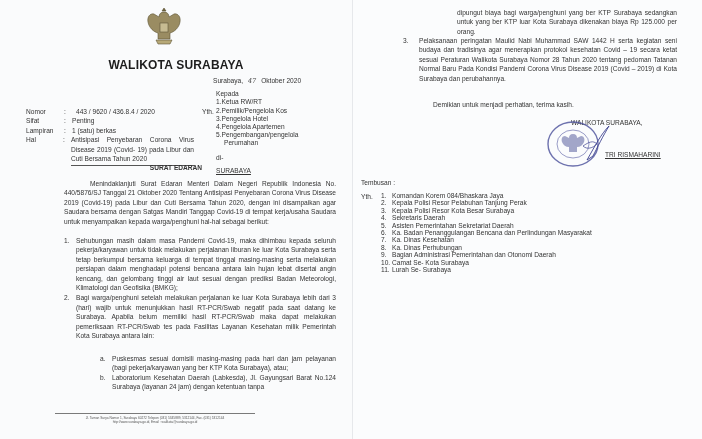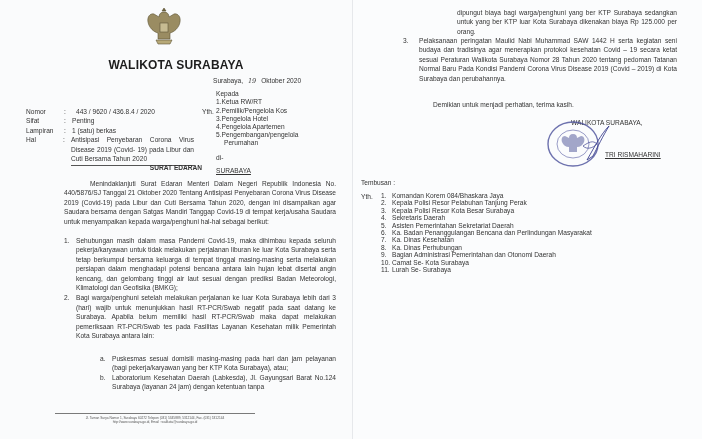--- a/index.html
+++ b/index.html
@@ -35,21 +35,21 @@
       <rect x="18" y="15" width="8" height="9" fill="#c7bb92"></rect>
       <path d="M14 32 L30 32 L28 36 L16 36 Z" fill="#b7a978"></path>
       <path d="M22 0 L24 3 L20 3 Z" fill="#6e6440"></path>
     </g>
   </svg>
 
   <div class="abs title">WALIKOTA SURABAYA</div>
 
   <div class="abs t" style="left:213px; top:76px;">
     <span>Surabaya,</span>
-    <span style="font-style:italic; font-family:'DejaVu Serif', serif; color:#444; padding:0 3px;">19</span>
+    <span style="font-style:italic; font-family:'DejaVu Serif', serif; color:#444; padding:0 3px;">47</span>
     <span>Oktober 2020</span>
   </div>
 
   <div class="abs t" style="left:26px; top:107px; width:168px;">
     <div class="meta-row">
       <span class="meta-label">Nomor</span>
         <span class="meta-colon">:</span>
       <span style="padding-left:4px;">443 / 9620 / 436.8.4 / 2020</span>
     </div>
     <div class="meta-row">

